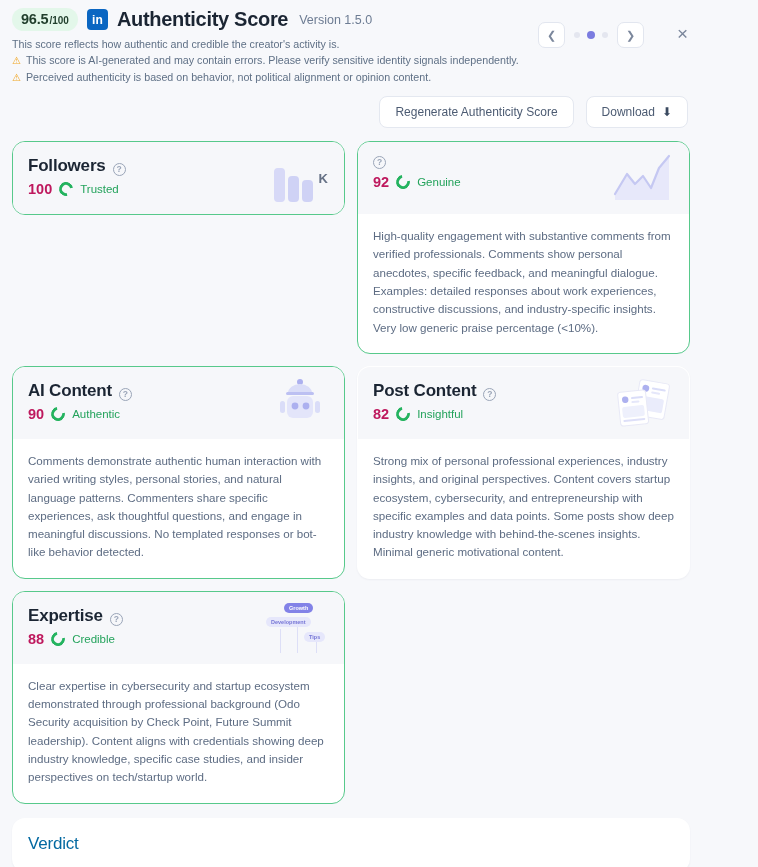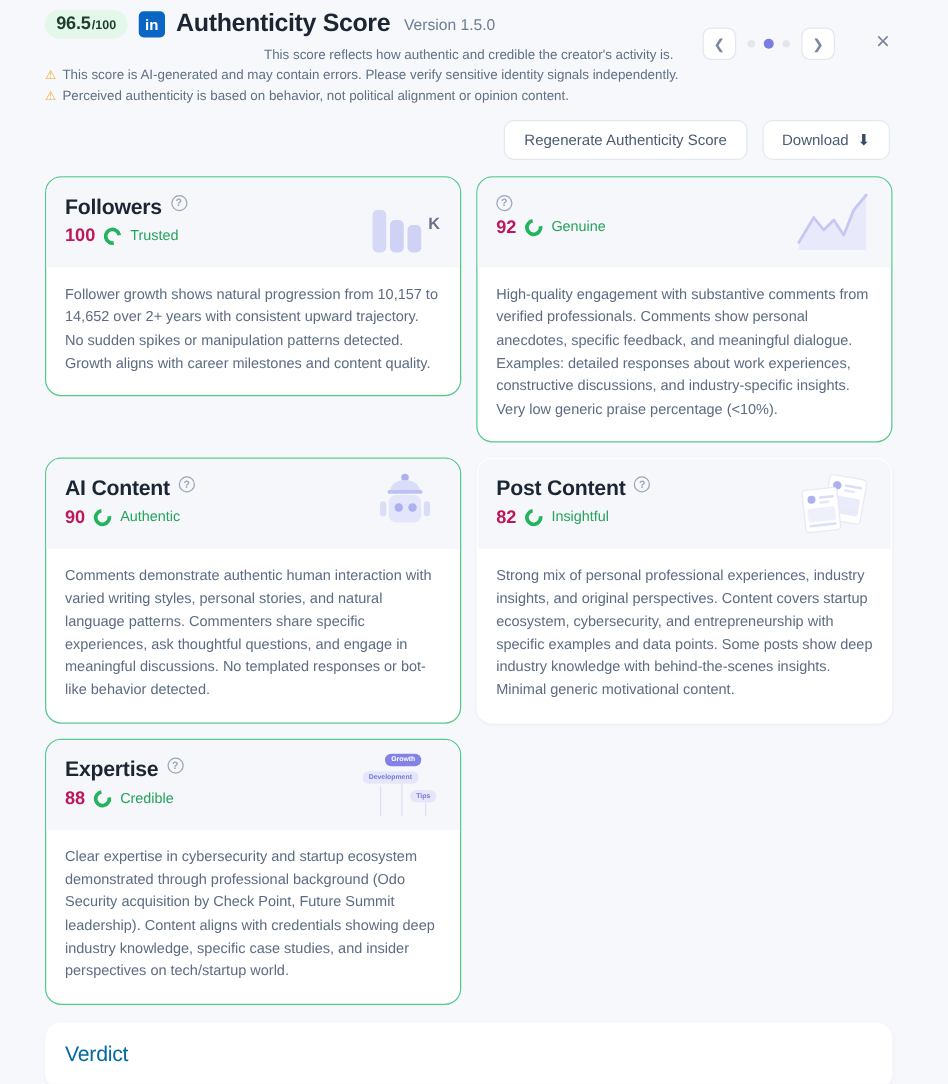--- a/index.html
+++ b/index.html
@@ -3,21 +3,21 @@
 <meta charset="utf-8">
 <style>
   * { box-sizing: border-box; margin: 0; padding: 0; }
   html, body {
     width: 758px; height: 867px;
     background: #f7f8fb;
     font-family: "Liberation Sans", sans-serif;
     color: #3d4b63;
     overflow: hidden;
   }
-  .page { position: relative; width: 702px; height: 867px; margin-left: 24px; }
+  .page { position: relative; width: 702px; height: 867px; }
 
   
   .header { padding: 8px 12px 0 12px; position: relative; }
   .title-row { display: flex; align-items: center; gap: 9px; }
   .score-badge {
     background: #e3f7ea; color: #1f3d2b;
     border-radius: 12px; padding: 3px 9px 4px 9px;
     display: flex; align-items: baseline; gap: 1px;
     font-weight: 700;
   }
@@ -25,21 +25,21 @@
   .score-badge .small { font-size: 10px; font-weight: 600; }
   .li-logo {
     width: 21px; height: 21px; background: #0a66c2;
     border-radius: 4px; display: flex; align-items: center; justify-content: center;
     color: #fff; font-weight: 700; font-size: 12px; line-height: 1;
     font-family: "Liberation Sans", sans-serif;
   }
   .main-title { font-size: 20px; font-weight: 700; color: #1b2533; letter-spacing: -.3px; }
   .version { font-size: 12.5px; color: #6d7c93; font-weight: 400; margin-left: 2px; }
 
-  .subtitle { font-size: 10.7px; color: #5f7086; margin-top: 7px; text-align: center; }
+  .subtitle { font-size: 10.7px; color: #5f7086; margin-top: 7px; }
   .warn-line {
     font-size: 10.7px; color: #5f7086; margin-top: 4px;
     display: flex; align-items: flex-start; gap: 5px;
   }
   .warn-ico { color: #f0a92b; font-size: 10px; line-height: 1.3; }
 
   
   .pager {
     position: absolute; top: 22px; right: 58px;
     display: flex; align-items: center; gap: 9px;
@@ -79,21 +79,21 @@
     background: #fff; border-radius: 13px; overflow: hidden;
     border: 1px solid transparent;
   }
   .card.bordered { border-color: #57c98b; }
   .card.plain { box-shadow: 0 1px 2px rgba(30,40,70,.05); }
 
   .card-head {
     background: #f6f7fa; padding: 14px 15px 12px 15px;
     position: relative; min-height: 72px;
   }
-  .card-title-row { display: flex; align-items: flex-start; gap: 7px; }
+  .card-title-row { display: flex; align-items: flex-end; gap: 7px; }
   .card-title { font-size: 17px; font-weight: 700; color: #1b2533; letter-spacing: -.2px; }
   .help-ico {
     width: 13px; height: 13px; border-radius: 50%;
     border: 1.2px solid #9aa5b8; color: #9aa5b8;
     font-size: 8.5px; line-height: 11px; text-align: center; font-weight: 700;
     display: inline-block; flex: none;
   }
   .score-row { display: flex; align-items: center; gap: 7px; margin-top: 5px; }
   .score-num { font-size: 14.5px; font-weight: 700; color: #be185d; }
   .ring {
@@ -209,21 +209,20 @@
         </div>
         <div class="decor">
           <div class="bars">
             <span class="b" style="height:34px;background:#d5d7f7"></span>
             <span class="b" style="height:26px"></span>
             <span class="b" style="height:22px"></span>
             <span class="k">K</span>
           </div>
         </div>
       </div>
-      <div class="card-body">Follower growth shows natural progression from 10,157 to 14,652 over 2+ years with consistent upward trajectory. No sudden spikes or manipulation patterns detected. Growth aligns with career milestones and content quality.</div>
     </div>
 
     <div class="card bordered">
       <div class="card-head">
         <div class="card-title-row">
           <span class="help-ico">?</span>
         </div>
         <div class="score-row">
           <span class="score-num">92</span>
           <span class="ring"></span>

